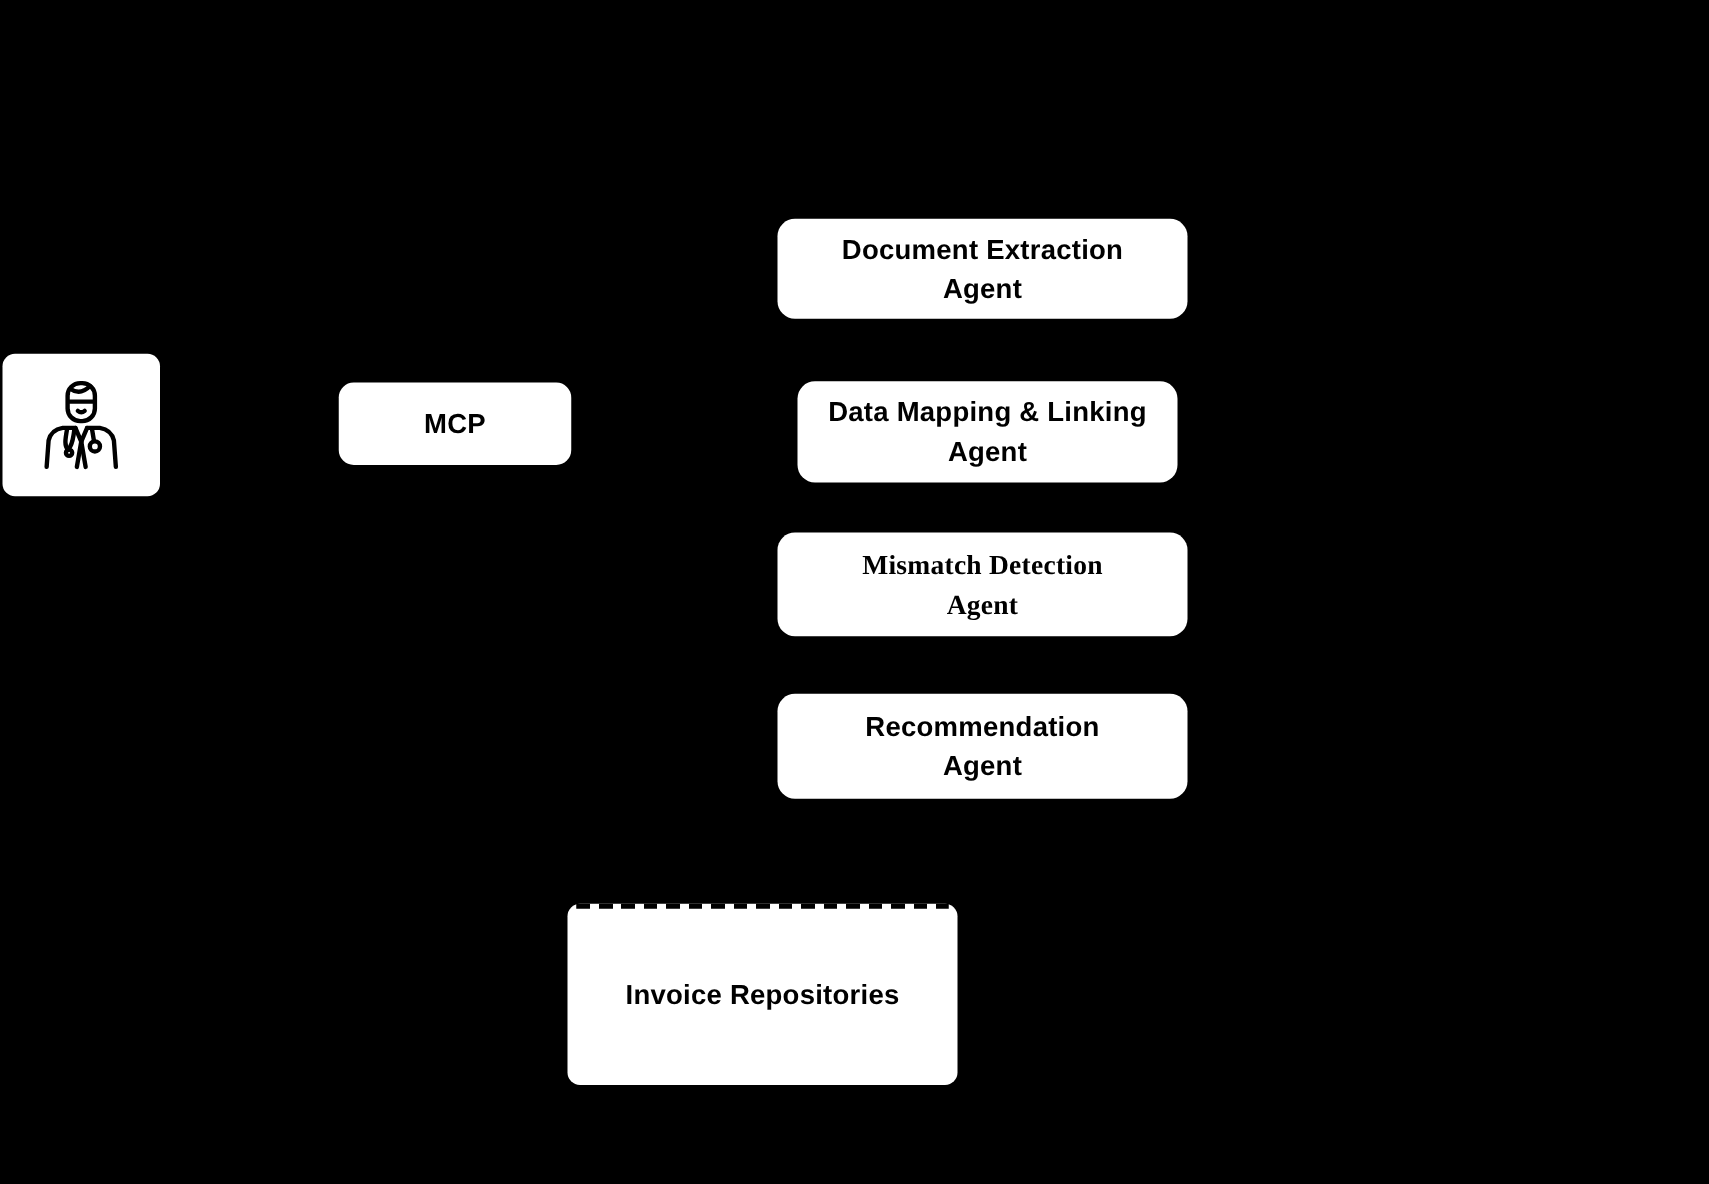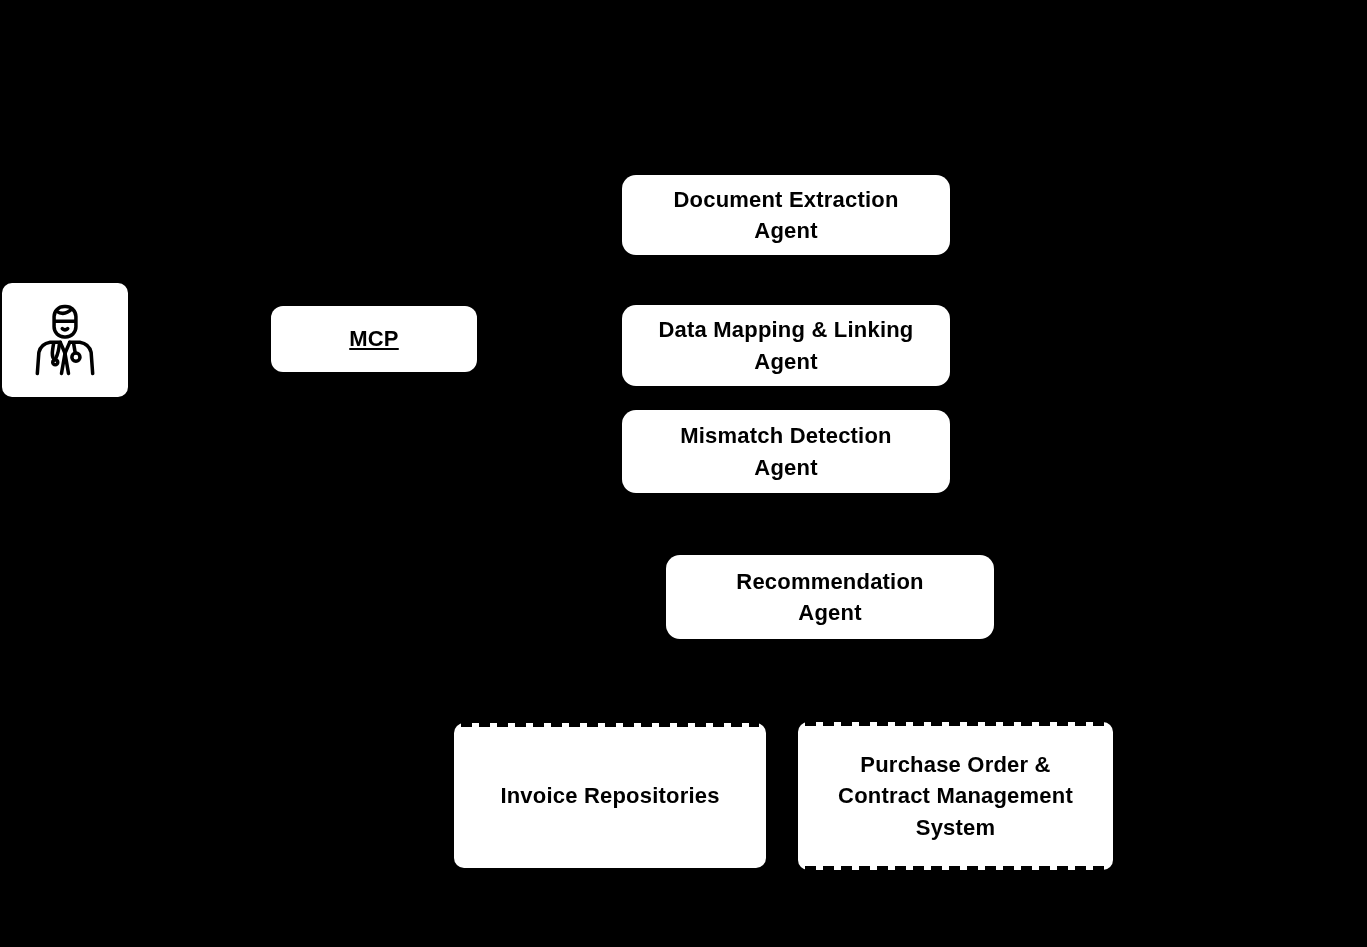--- a/index.html
+++ b/index.html
@@ -28,26 +28,26 @@
   .node .label {
     font-weight: 700;
     font-size: 22px;
     line-height: 1.42;
     white-space: pre-line;
     letter-spacing: 0.2px;
     padding: 0 6px;
   }
   
   .n-user   { left: 2px;    top: 283px; width: 126px; height: 114px; border-radius: 10px; }
-  .n-mcp    { left: 271px;  top: 306px; width: 206px; height: 66px;  border-radius: 12px; text-decoration: underline; }
+  .n-mcp    { left: 271px;  top: 306px; width: 186px; height: 66px;  border-radius: 12px; }
   .n-docext { left: 622px;  top: 175px; width: 328px; height: 80px;  border-radius: 14px; align-items: center; }
   .n-icd    { left: 1033px; top: 180px; width: 267px; height: 64px;  border-radius: 12px; }
-  .n-map    { left: 622px;  top: 305px; width: 328px; height: 81px;  border-radius: 14px; }
-  .n-mis    { left: 622px;  top: 410px; width: 328px; height: 83px;  border-radius: 14px; }
-  .n-rec    { left: 622px;  top: 555px; width: 328px; height: 84px;  border-radius: 14px; margin-left: 44px; }
+  .n-map    { left: 638px;  top: 305px; width: 304px; height: 81px;  border-radius: 14px; }
+  .n-mis    { left: 622px;  top: 426px; width: 328px; height: 83px;  border-radius: 14px; font-family: Liberation Serif, serif; }
+  .n-rec    { left: 622px;  top: 555px; width: 328px; height: 84px;  border-radius: 14px; }
   .n-inv    { left: 454px;  top: 723px; width: 312px; height: 145px; border-radius: 10px; }
   .n-po     { left: 798px;  top: 722px; width: 315px; height: 148px; border-radius: 10px; }
 
   
   .dashed-top::before,
   .dashed-bottom::after {
     content: "";
     position: absolute;
     left: 7px;
     right: 7px;
@@ -123,19 +123,14 @@
 
   <div class="node n-rec">
     <span class="label">Recommendation
 Agent</span>
   </div>
 
   <div class="node n-inv dashed-top">
     <span class="label">Invoice Repositories</span>
   </div>
 
-  <div class="node n-po dashed-top dashed-bottom">
-    <span class="label">Purchase Order &amp;
-Contract Management
-System</span>
-  </div>
 
 </div>
 
 </body></html>

